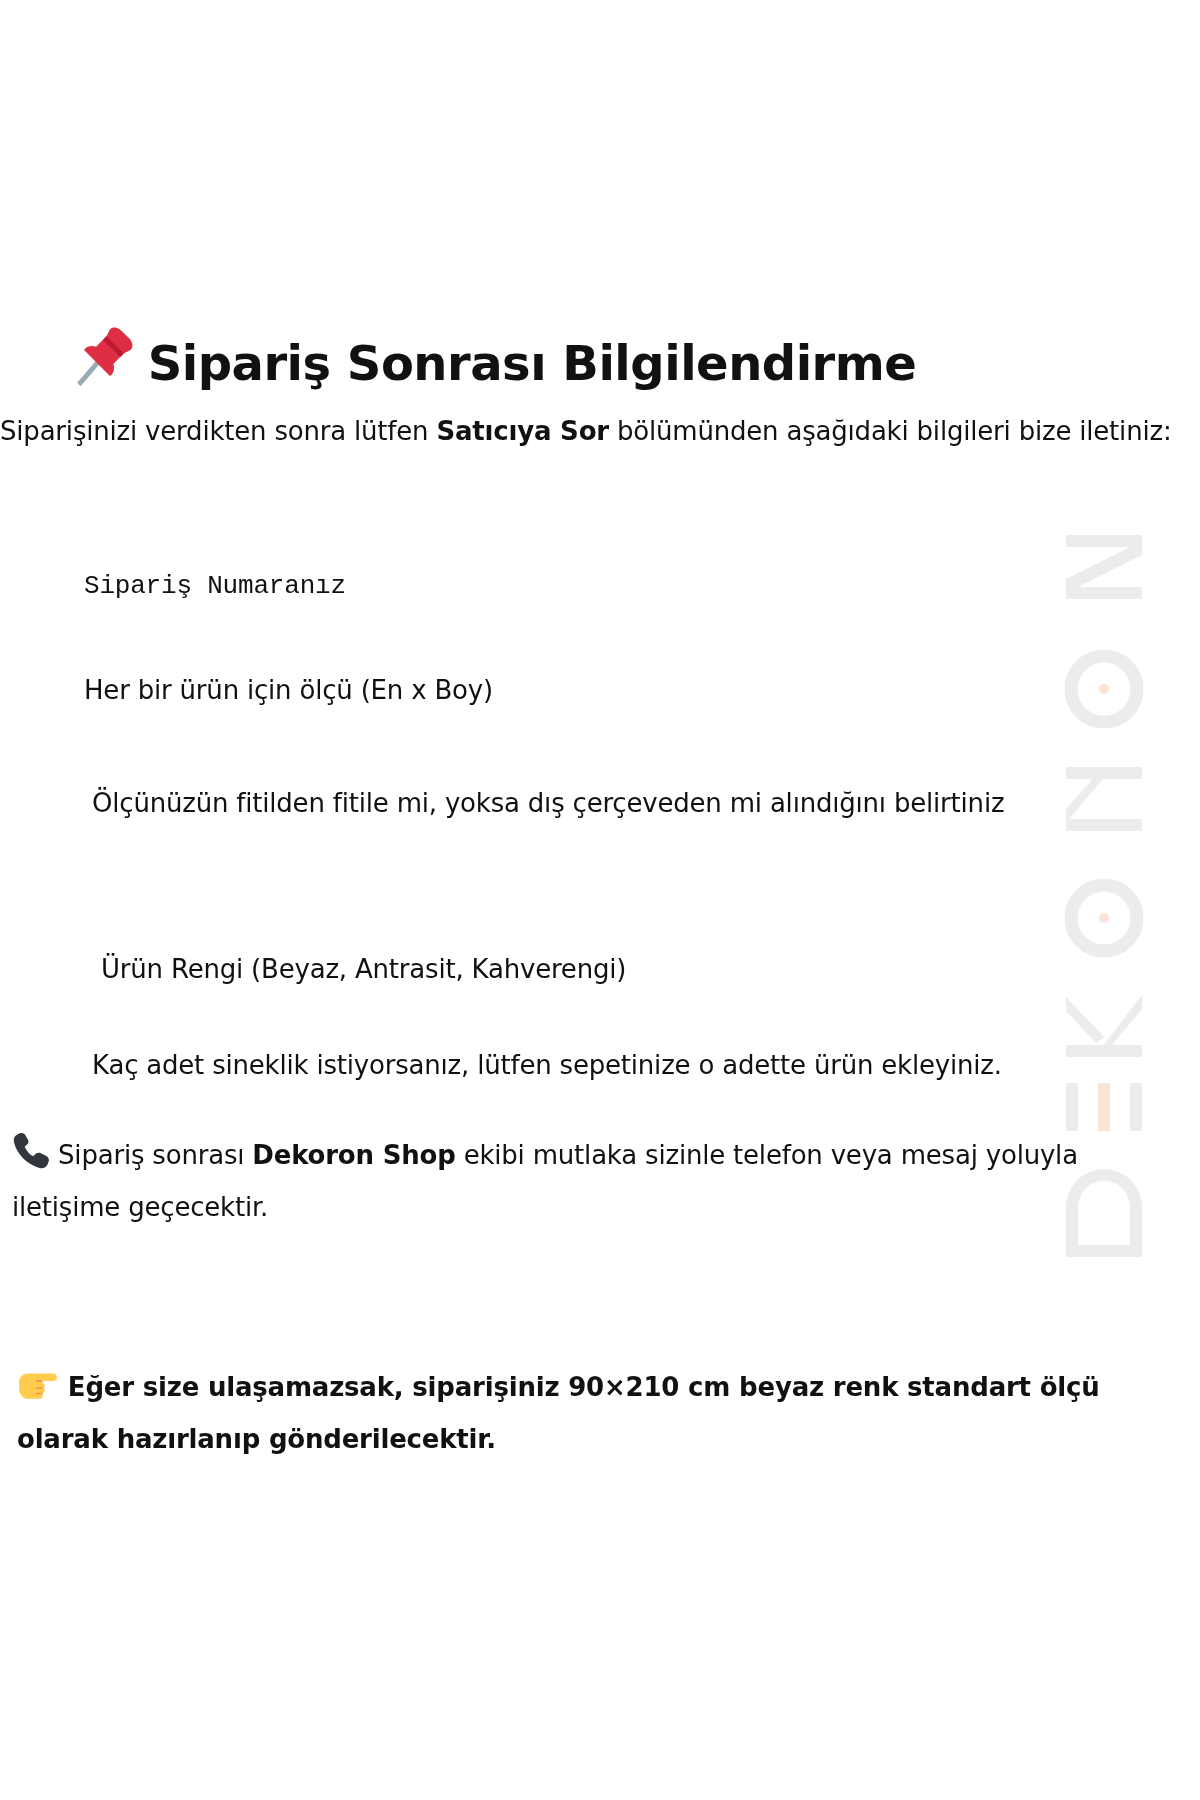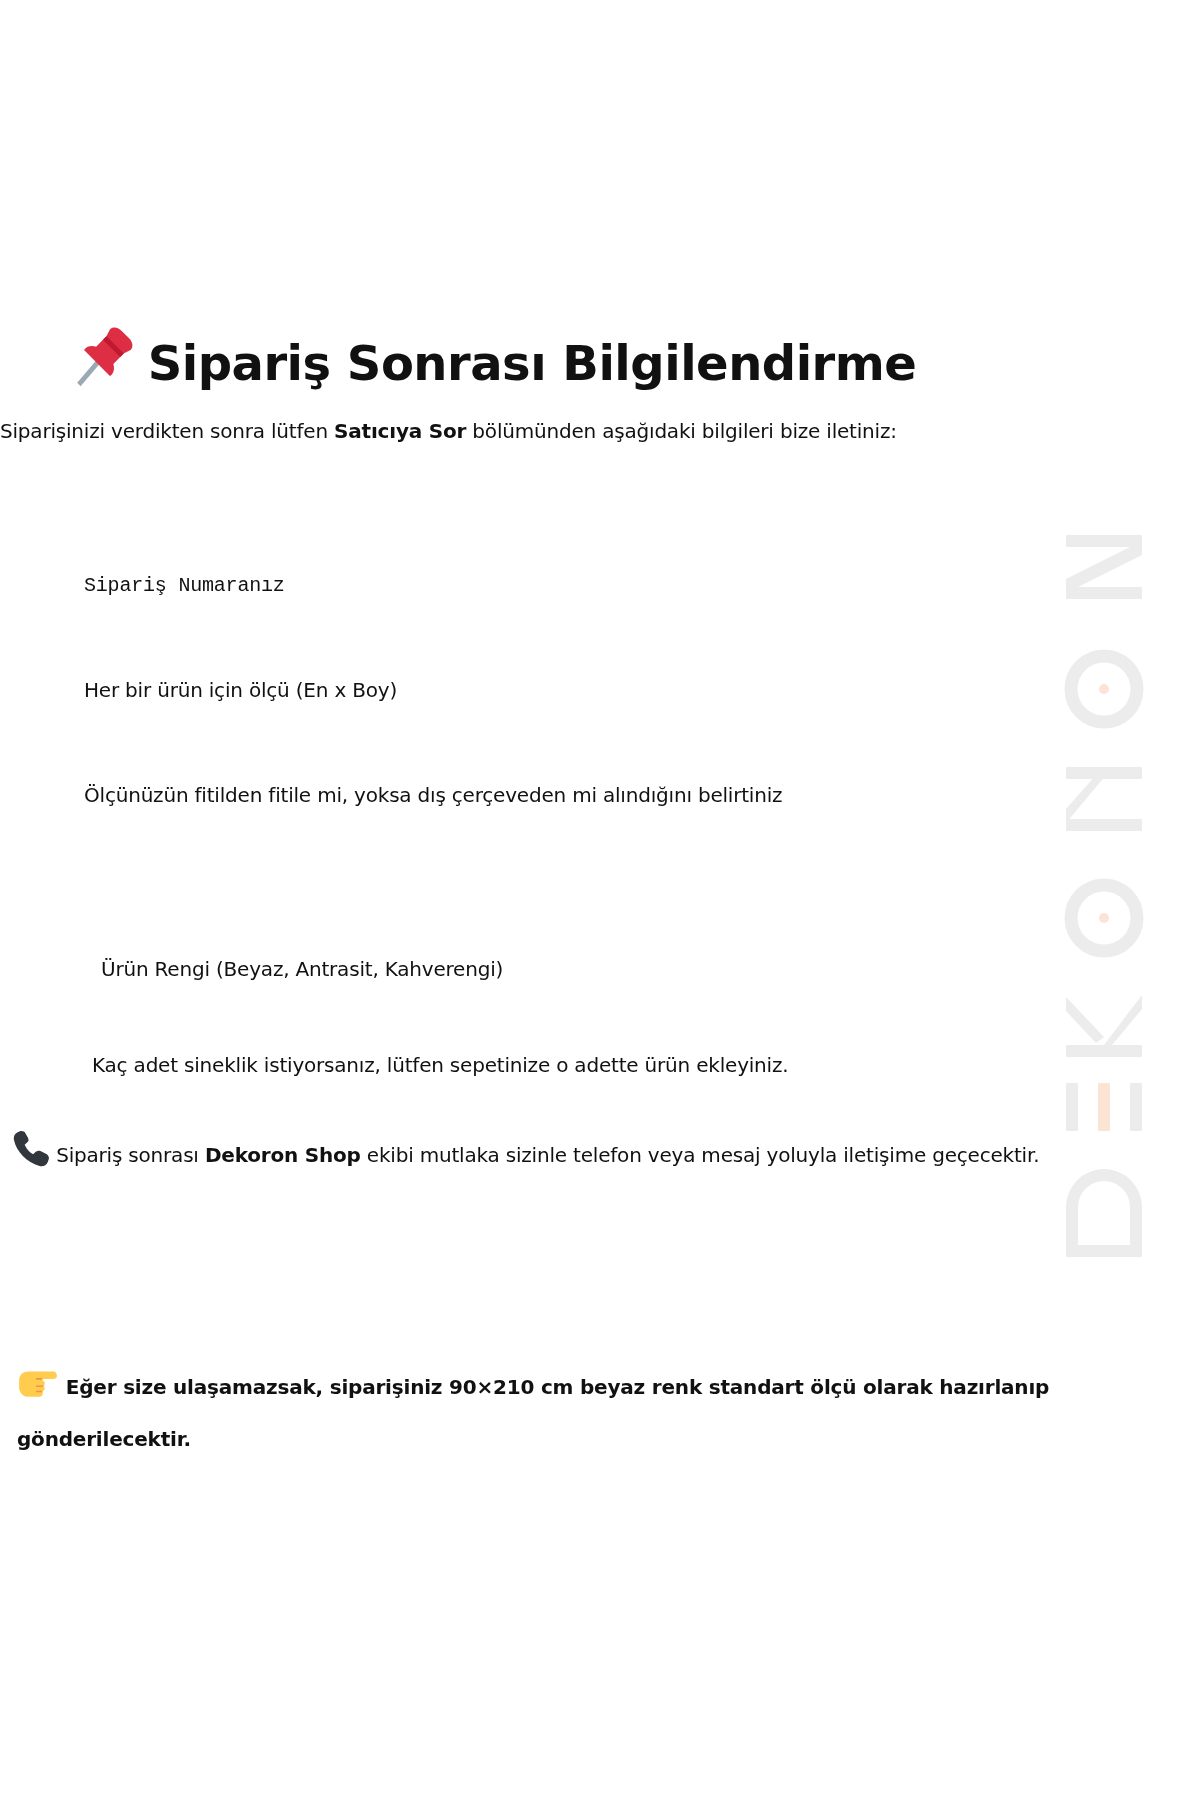--- a/index.html
+++ b/index.html
@@ -47,21 +47,21 @@
       display: inline-block;
       width: 62px;
       height: 62px;
       vertical-align: -8px;
       margin-right: 14px;
     }
     .para {
       position: absolute;
       left: 0;
       width: 1195px;
-      font-size: 20px;
+      font-size: 26px;
       line-height: 52px;
       letter-spacing: -0.2px;
     }
     .para b { font-weight: bold; }
     .indent { text-indent: 84px; }
     .p-intro { top: 405px; }
     .item-1 { top: 560px; }
     .item-2 { top: 664px; }
     .item-3 { top: 769px; width: 1140px; }
     .item-4 { top: 926px; }
@@ -136,21 +136,21 @@
         <path d="M22 2 C24 0 27 1 29 3 L33 7 C35 9 36 12 34 14 L30 16 L24 22 C25 25 24 28 22 29 L7 14 C8 12 11 11 14 12 L20 6 Z" fill="#dd2e44"></path>
         <path d="M20 6 L30 16 L28 18 L18 8 Z" fill="#be1931"></path>
       </svg>
     </span><span>Sipariş Sonrası Bilgilendirme</span>
   </h1>
 
   <p class="para p-intro" style="margin:0;"><span>Siparişinizi verdikten sonra lütfen </span><b>Satıcıya Sor</b><span> bölümünden aşağıdaki bilgileri bize iletiniz:</span></p>
 
   <p class="para indent item-1" style="margin:0;font-family:Liberation Mono, monospace;">Sipariş Numaranız</p>
   <p class="para indent item-2" style="margin:0;">Her bir ürün için ölçü (En x Boy)</p>
-  <p class="para indent item-3" style="margin:0;">Ölçünüzün fitilden fitile mi, yoksa dış çerçeveden mi alındığını belirtiniz</p>
+  <p class="para indent item-3" style="margin:8px;">Ölçünüzün fitilden fitile mi, yoksa dış çerçeveden mi alındığını belirtiniz</p>
   <p class="para indent item-4" style="margin:17px;">Ürün Rengi (Beyaz, Antrasit, Kahverengi)</p>
   <p class="para indent item-5" style="margin:8px;">Kaç adet sineklik istiyorsanız, lütfen sepetinize o adette ürün ekleyiniz.</p>
 
   <p class="para p-phone" style="margin:0;"><span class="emoji" style="margin-right:0;"><svg width="38" height="38" viewBox="0 0 36 36" xmlns="http://www.w3.org/2000/svg">
           <path d="M6 2 C3 3 1 6 2 10 C4 20 14 31 26 34 C30 35 33 33 34 30 L35 27 C35 25 34 24 33 23 L27 20 C25 19 23 20 22 21 L20 23 C16 21 14 18 12 14 L14 12 C16 11 16 9 15 7 L12 2 C11 1 9 1 8 1 Z" fill="#31373d"></path>
         </svg></span><span> Sipariş sonrası </span><b>Dekoron Shop</b><span> ekibi mutlaka sizinle telefon veya mesaj yoluyla iletişime geçecektir.</span></p>
 
   <p class="para p-note" style="margin:17px;"><span class="emoji" style="margin-right:0;width:42px;"><svg width="42" height="38" viewBox="0 0 40 36" xmlns="http://www.w3.org/2000/svg">
           <path d="M2 18 C2 12 6 9 11 9 L34 9 C37 9 38 11 38 13 C38 15 37 16 34 16 L24 16 L25 18 C27 19 27 22 25 23 C27 24 27 27 24 28 C25 29 25 32 22 33 L10 33 C5 33 2 28 2 24 Z" fill="#ffcc4d"></path>
           <path d="M24 16 L18 16 M25 23 L18 23 M24 28 L18 28" stroke="#ee9547" stroke-width="1.5" fill="none"></path>

